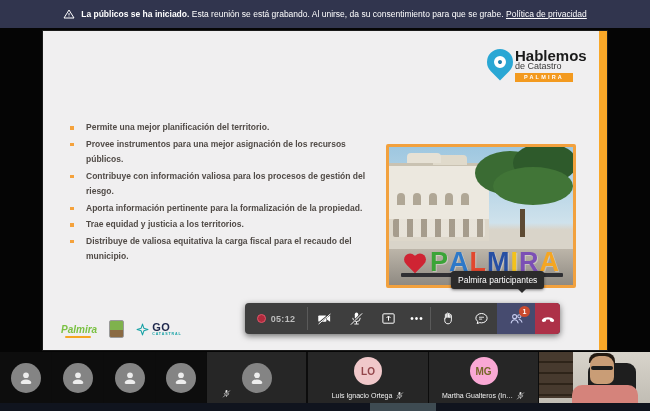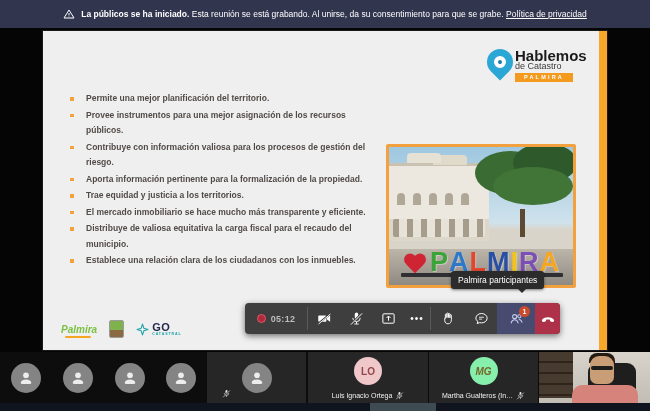--- a/index.html
+++ b/index.html
@@ -29,21 +29,21 @@
   .hc-pin { position:absolute; left:0; top:2px; width:26px; height:26px; background:#2aa7d4;
     border-radius:50% 50% 50% 0; transform:rotate(-45deg); }
   .hc-pin::after { content:""; position:absolute; left:7px; top:7px; width:12px; height:12px; background:#fff; border-radius:50%; }
   .hc-pin::before { content:""; position:absolute; left:11px; top:11px; width:4px; height:4px; background:#1b7fae; border-radius:50%; z-index:2; }
   .hc-t1 { position:absolute; left:28px; top:0; font-size:15px; font-weight:bold; color:#1b1b1b; }
   .hc-t2 { position:absolute; left:28px; top:14px; font-size:9px; color:#3c3c3c; }
   .hc-badge { position:absolute; left:28px; top:26px; width:58px; height:9px; background:#f39a1f; color:#fff;
     font-size:5.5px; font-weight:bold; letter-spacing:2.2px; text-align:center; line-height:9px; }
 
   
-  .bullets { position:absolute; left:26px; top:60px; width:312px; list-style:none; }
+  .bullets { position:absolute; left:26px; top:89px; width:312px; list-style:none; }
   .bullets li { position:relative; padding-left:17px; font-size:8.5px; font-weight:600; color:#514b47;
     line-height:15.5px; margin-bottom:1px; }
   .bullets li::before { content:""; position:absolute; left:1px; top:6px; width:3.5px; height:3.5px; background:#f5a23c; }
 
   
   .photo { position:absolute; left:343px; top:113px; width:190px; height:144px; border:3px solid #f2a13e;
     background:linear-gradient(#9ec7e0 0%, #cfe2ec 55%, #d9d4c9 60%); overflow:hidden; border-radius:2px; }
   .ph-building { position:absolute; left:0; top:16px; width:100px; height:78px; background:#ece8df;
     box-shadow:inset 0 -22px 0 #ddd7ca, inset 0 3px 0 #c9c2b2; }
   .ph-building::before { content:""; position:absolute; left:18px; top:-10px; width:34px; height:10px; background:#e6e1d5;
@@ -112,21 +112,21 @@
   .filmstrip { position:absolute; top:352px; left:0; width:650px; height:51px; background:#0c0c0c; }
   .tile { position:absolute; top:0; height:51px; overflow:hidden;padding-left:33px; }
   .tile-dark { background:#0d0d0d; }
   .tile-gray { background:#262626; }
   .avatar { position:absolute; left:50%; top:50%; transform:translate(-50%,-50%); width:30px; height:30px;
     border-radius:50%; background:#848484; }
   .avatar svg { position:absolute; left:4px; top:4px; width:22px; height:22px; }
   .initials { position:absolute; left:50%; top:5px; transform:translateX(-50%); width:28px; height:28px; border-radius:50%;
     display:flex; align-items:center; justify-content:center; font-size:10px; font-weight:bold; }
   .ini-lo { background:#f0c8ca; color:#93464b; }
-  .ini-mg { background:#86efac; color:#756627;font-style:italic; }
+  .ini-mg { background:#f9a8d4; color:#756627; }
   .tile-name { position:absolute; left:0; bottom:3px; width:100%; display:flex; align-items:center; justify-content:center;
     gap:3px; color:#f0f0f0; font-size:7px; }
   .mic-sm { width:9px; height:9px; }
   .mic-corner { position:absolute; left:15px; bottom:5px; }
 
   
   .vid { background:linear-gradient(#d8d4cb,#c1bdb4); }
   .vid .shelf { position:absolute; left:0; top:0; width:34px; height:46px; background:#473a2e;
     background:repeating-linear-gradient(#473a2e 0 9px, #2e2419 9px 11px); }
   .vid .chair { position:absolute; right:14px; top:11px; width:48px; height:40px; background:#1e1e1e; border-radius:9px; }
@@ -166,23 +166,21 @@
         <div class="hc-t2">de Catastro</div>
         <div class="hc-badge">PALMIRA</div>
       </div>
 
       <ul class="bullets">
         <li>Permite una mejor planificación del territorio.</li>
         <li>Provee instrumentos para una mejor asignación de los recursos públicos.</li>
         <li>Contribuye con información valiosa para los procesos de gestión del riesgo.</li>
         <li>Aporta información pertinente para la formalización de la propiedad.</li>
         <li>Trae equidad y justicia a los territorios.</li>
-        <li>El mercado inmobiliario se hace mucho más transparente y eficiente.</li>
         <li>Distribuye de valiosa equitativa la carga fiscal para el recaudo del municipio.</li>
-        <li>Establece una relación clara de los ciudadanos con los inmuebles.</li>
       </ul>
 
       <div class="photo">
         <div class="ph-building">
           <div class="ph-win"></div>
           <div class="ph-arches"></div>
         </div>
         <div class="ph-trunk"></div>
         <div class="ph-tree">
             <i></i>

